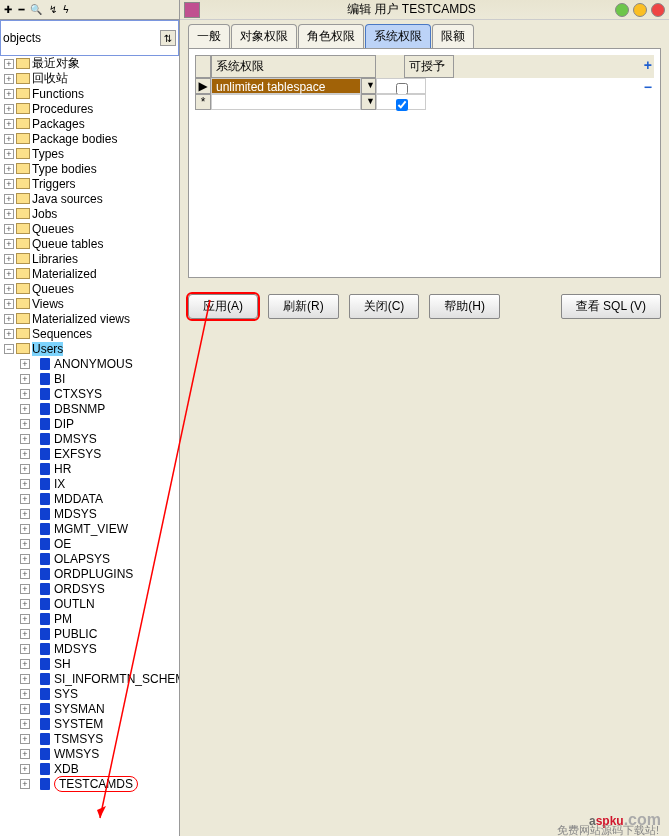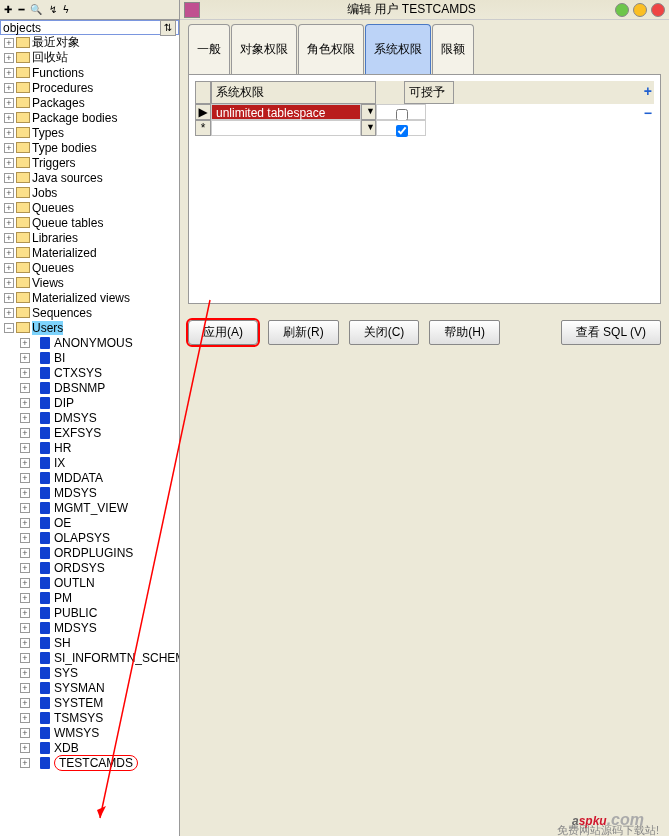--- a/index.html
+++ b/index.html
@@ -1,62 +1,62 @@
 <!DOCTYPE html>
 <html><head>
 <meta charset="utf-8">
 <style>
 * { box-sizing: border-box; font-family: "SimSun", "宋体", sans-serif; font-size: 12px; }
 body { margin: 0; background: #ece9d8; width: 669px; height: 836px; overflow: hidden; position: relative; }
 .left-panel { position: absolute; left: 0; top: 0; width: 180px; height: 836px; background: #fff; border-right: 1px solid #999; }
 .left-toolbar { height: 20px; background: #ece9d8; border-bottom: 1px solid #999; display: flex; align-items: center; padding-left: 4px; gap: 6px; }
 .left-toolbar span { font-size: 10px; color: #000; }
-.object-dropdown { height: 15px; background: #fff; border: 1px solid #7a96df; display: flex; align-items: center; justify-content: space-between; padding: 4px 2px; }
+.object-dropdown { height: 36px; background: #fff; border: 1px solid #7a96df; display: flex; align-items: center; justify-content: space-between; padding: 4px 2px; }
 .dropdown-btn { width: 16px; height: 16px; background: #ece9d8; border: 1px solid #999; display: flex; align-items: center; justify-content: center; font-size: 10px; }
 .tree { overflow-y: auto; height: calc(836px - 42px); }
 .tree-item { display: flex; align-items: center; height: 15px; padding-left: 4px; white-space: nowrap; cursor: pointer; }
 .tree-item.user { padding-left: 20px; }
 .folder-icon { width: 14px; height: 11px; background: #fce08a; border: 1px solid #b0934e; margin-right: 2px; flex-shrink: 0; }
 .user-icon { width: 10px; height: 12px; background: #1040d0; margin-right: 4px; margin-left: 8px; flex-shrink: 0; border-radius: 1px; }
 .expander { width: 10px; height: 10px; border: 1px solid #999; background: #fff; color: #555; display: inline-flex; align-items: center; justify-content: center; font-size: 9px; margin-right: 2px; flex-shrink: 0; }
 .users-label { background: #7dd3fc; }
 .highlighted-name { border: 1px solid red; border-radius: 8px; padding: 0 4px; }
 .right-panel { position: absolute; left: 180px; top: 0; width: 489px; height: 836px; background: #ece9d8; }
 .title-bar { height: 20px; background: linear-gradient(#e8e4d0, #ece9d8); display: flex; align-items: center; border-bottom: 1px solid #ccc; padding: 8px 4px; }
 .title-icon { width: 16px; height: 16px; background: #c05090; border: 1px solid #888; margin-right: 8px; }
 .title-text { flex: 1; text-align: center; color: #000; }
 .traffic { display: flex; gap: 4px; }
 .traffic div { width: 14px; height: 14px; border-radius: 50%; border: 1px solid #888; }
 .tl-green { background: #6dc64a; }
 .tl-yellow { background: #fbbf24; }
 .tl-red { background: #ef4444; }
 .tabs-bar { display: flex; padding: 4px 8px 0 8px; background: #ece9d8; }
-.tab { padding: 16px 8px; background: #f4f2e8; border: 1px solid #999; border-bottom: none; border-top-left-radius: 4px; border-top-right-radius: 4px; margin-right: 1px; cursor: pointer; text-align: center; }
+.tab { padding: 3px 8px; background: #f4f2e8; border: 1px solid #999; border-bottom: none; border-top-left-radius: 4px; border-top-right-radius: 4px; margin-right: 1px; cursor: pointer; text-align: center; }
 .tab.active { background: #bcd3f7; border-color: #4a78c4; }
 .tab-content { margin: 0 8px 8px 8px; background: #fff; border: 1px solid #999; height: 230px; padding: 6px; position: relative; }
 .grid-header { display: flex; background: #ece9d8; }
 .grid-header div { border: 1px solid #999; padding: 2px 4px; }
 .gh-marker { width: 16px; }
 .gh-priv { width: 165px; }
 .gh-grant { width: 50px; margin-left: 28px; }
 .grid-row { display: flex; }
 .grid-row div { border: 1px solid #ccc; padding: 1px 4px; height: 16px; }
 .row-marker { width: 16px; background: #ece9d8; border: 1px solid #999 !important; display: flex; align-items: center; justify-content: center; }
 .cell-priv { width: 150px; }
-.cell-priv.selected { background: #b91c1c; color: #fff; }
+.cell-priv.selected { background: #a16207; color: #fff; }
 .cell-dd { width: 15px; background: #ece9d8; border: 1px solid #999 !important; font-size: 9px; text-align: center; }
 .cell-grant { width: 50px; text-align: center; }
 .cell-grant input { width: 12px; height: 12px; }
 .plus-btn { position: absolute; right: 8px; top: 8px; color: #2060d0; font-size: 14px; font-weight: bold; cursor: pointer; }
 .minus-btn { position: absolute; right: 8px; top: 30px; color: #2060d0; font-size: 14px; font-weight: bold; cursor: pointer; }
 .btn-row { display: flex; gap: 10px; padding: 8px; align-items: center; }
 .btn { padding: 3px 14px; background: linear-gradient(#fff, #e0e0e0); border: 1px solid #888; border-radius: 2px; cursor: pointer; }
 .btn.highlighted { outline: 2px solid red; border-radius: 4px; }
 .btn.right { margin-left: auto; }
-.watermark { position: absolute; right: 25px; bottom: 4px; font-size: 28px; font-weight: bold; font-style: italic; }
+.watermark { position: absolute; right: 8px; bottom: 4px; font-size: 28px; font-weight: bold; }
 .watermark .a { color: #666; }
 .watermark .s { color: #d0152c; }
 .watermark .c { color: #aaa; font-size: 16px; }
 .watermark-sub { position: absolute; right: 10px; bottom: -2px; font-size: 11px; color: #888; }
 .arrow-line { position: absolute; pointer-events: none; }
 </style>
 </head>
 <body>
 
 <div class="left-panel">

